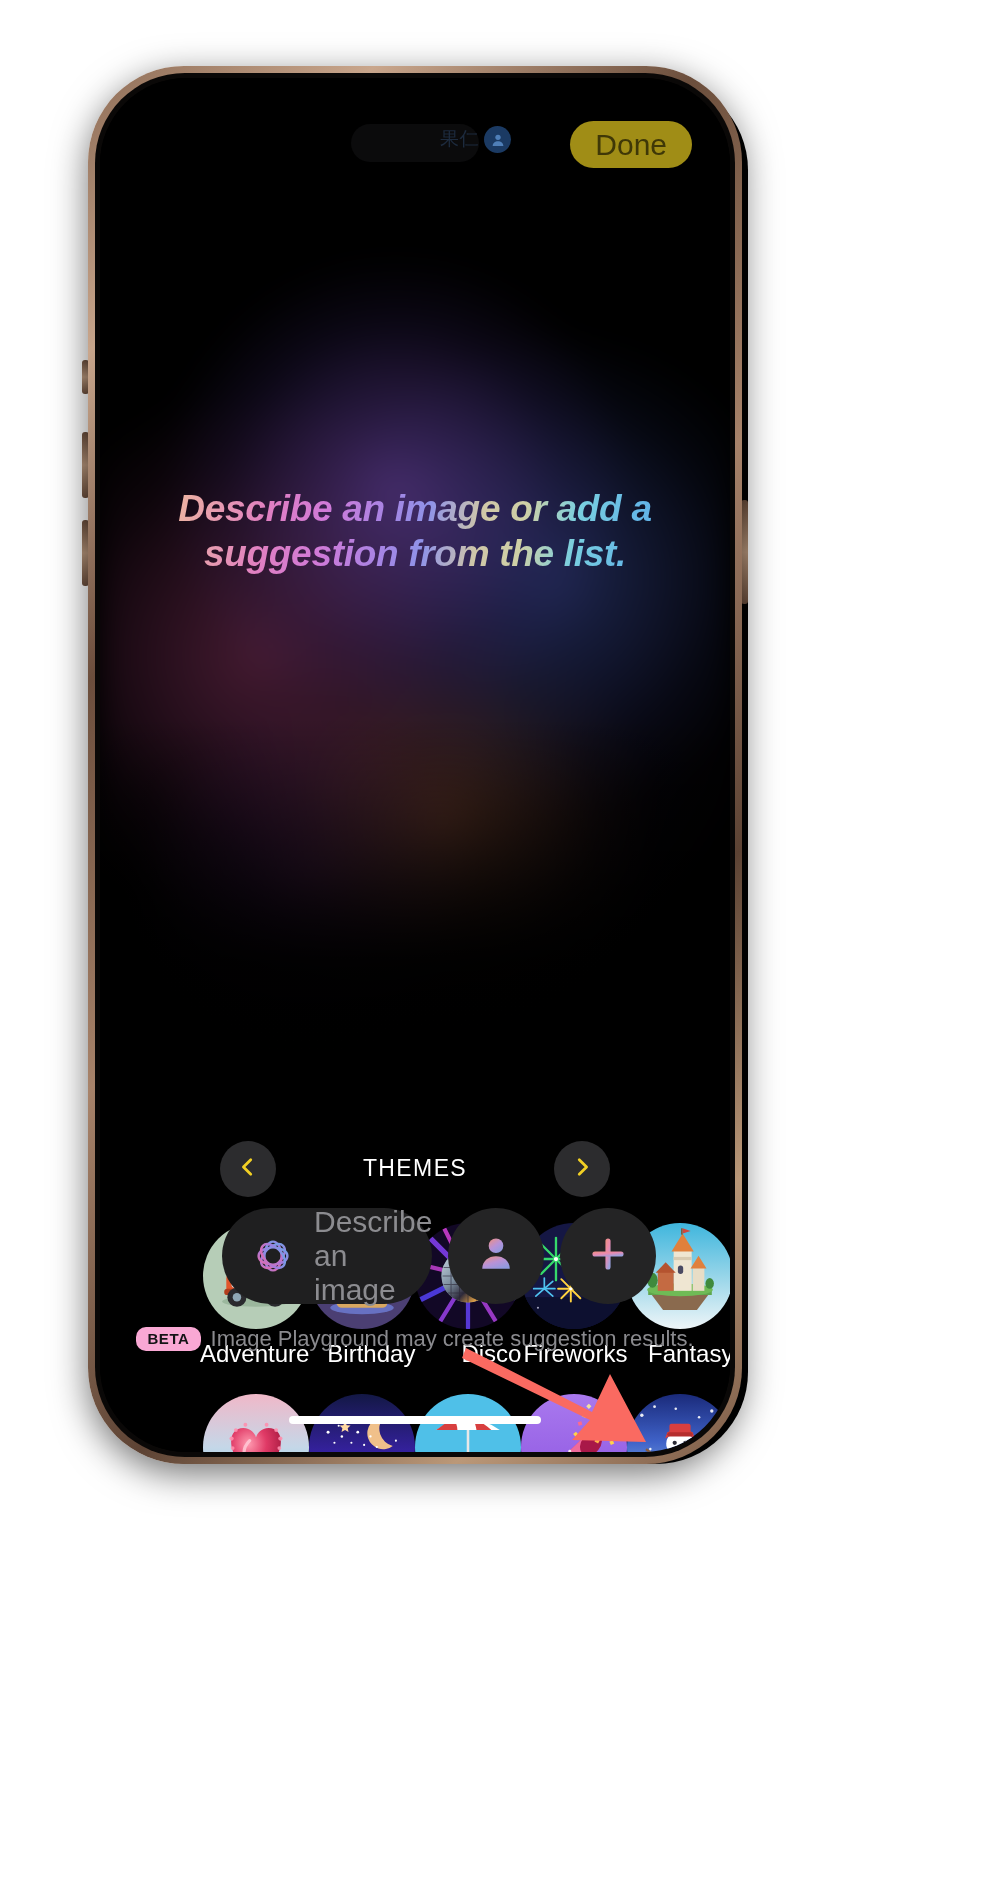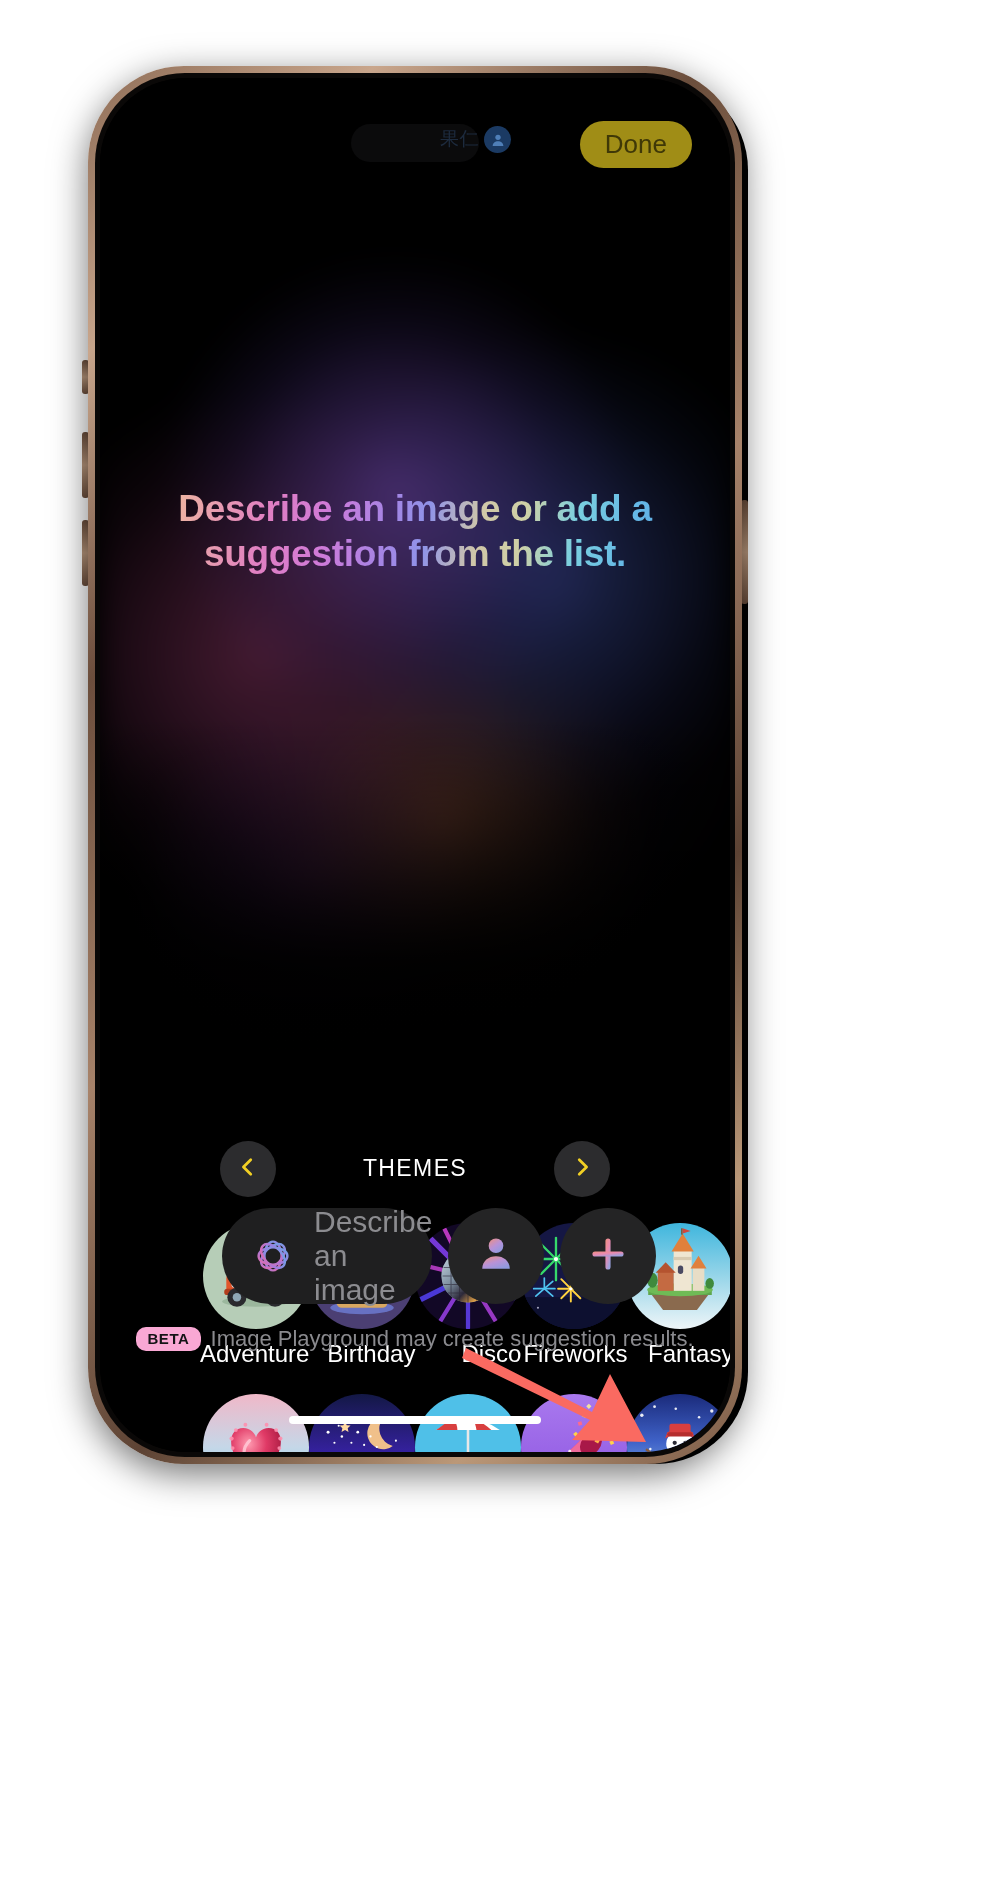--- a/index.html
+++ b/index.html
@@ -92,36 +92,36 @@
   }
   .island-avatar svg { width: 16px; height: 16px; fill: #4f7fb8; }
 
   .done-btn {
     position: absolute; top: 43px; right: 38px;
     height: 47px; padding: 0 25px;
     display: flex; align-items: center; justify-content: center;
     border-radius: 24px;
     background: #a08d16;
     color: #3f3807;
-    font-size: 26px; font-weight: 500;
+    font-size: 30px; font-weight: 500;
     cursor: pointer;
   }
 
   
   .headline {
     position: absolute; left: 54px; right: 54px; top: 408px;
     text-align: center;
     font-size: 37px; font-weight: 700; line-height: 1.22;
     letter-spacing: -.3px;
     background: linear-gradient(100deg,
       #f1c49a 0%, #e9a3ab 10%, #e07fc2 22%, #d07ad8 33%,
       #a784e4 44%, #8f93e8 52%, #d0c7a8 62%, #cfd0a6 70%,
       #79cfe0 80%, #66b9e6 90%, #5aa8e8 100%);
     -webkit-background-clip: text; background-clip: text;
-    color: transparent; -webkit-text-fill-color: transparent;
+    color: transparent; font-style: italic; -webkit-text-fill-color: transparent;
   }
 
   
   .themes-header {
     position: absolute; left: 0; right: 0; top: 1063px;
     height: 56px;
   }
   .nav-circle {
     position: absolute; top: 0;
     width: 56px; height: 56px; border-radius: 50%;

